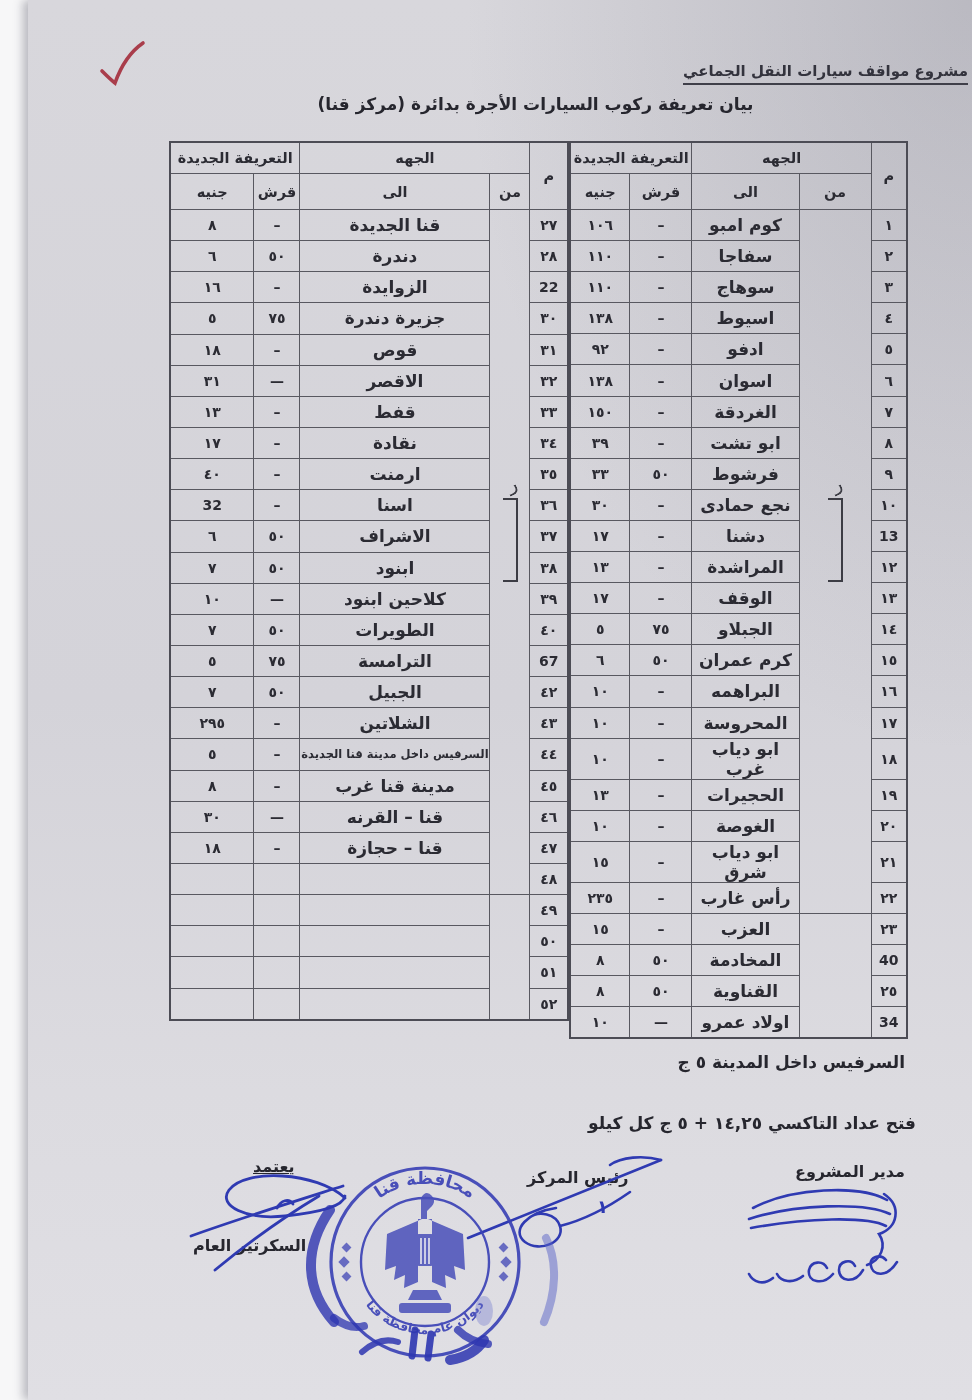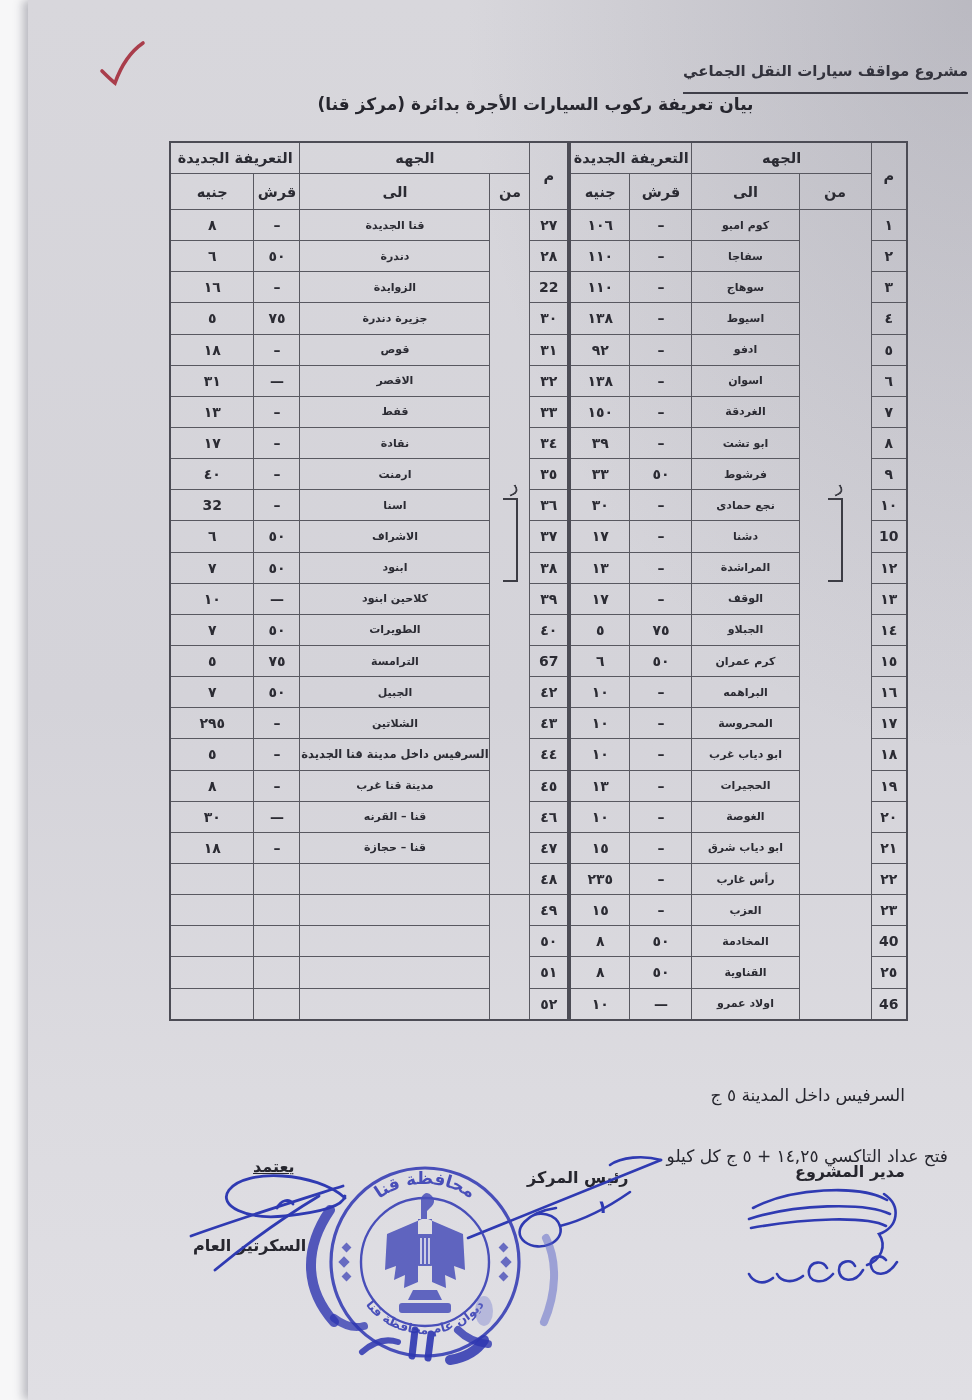--- a/index.html
+++ b/index.html
@@ -15,21 +15,21 @@
       radial-gradient(ellipse at 100% 0%, rgba(110,110,125,.28), rgba(110,110,125,0) 38%),
       linear-gradient(180deg,#d8d7dc 0%,#d4d3d9 50%,#dcdbe0 78%,#e0dfe4 100%);
     box-shadow:-5px 0 9px rgba(70,70,85,.35);
     color:#2b2b33;
   }
   
   .check{position:absolute;left:67px;top:40px;width:52px;height:54px;}
   .project-line{
     position:absolute;top:62px;right:4px;
     font-size:15px;font-weight:700;color:#33333d;
-    border-bottom:2px solid #3f3f49;padding-bottom:12px;white-space:nowrap;
+    border-bottom:2px solid #3f3f49;padding-bottom:3px;white-space:nowrap;
   }
   .page-title{
     position:absolute;top:94px;left:285px;width:445px;text-align:center;
     font-size:17px;font-weight:600;color:#26262e;white-space:nowrap;
   }
   .page-title b{font-weight:800;}
   
   .table-wrap{
     position:absolute;left:145px;top:141px;width:735px;height:882px;
     display:flex;flex-direction:row;direction:rtl;
@@ -37,36 +37,36 @@
   table.fare-table{
     border-collapse:collapse;table-layout:fixed;direction:rtl;
     border:2px solid #4c4c55;height:880px;
   }
   table.fare-table th,table.fare-table td{
     border:1px solid #585860;padding:0;text-align:center;vertical-align:middle;
     color:#2b2b33;overflow:hidden;
   }
   table.fare-table th{font-size:14.5px;font-weight:700;height:30px;}
   table.fare-table td{height:30.1px;font-size:14px;font-weight:700;}
-  table.fare-table td.c-to{font-size:11px;}
+  table.fare-table td.c-to{font-size:17px;}
   table.fare-table td.c-to.small{font-size:11.5px;}
   td.from-cell{position:relative;}
   .from-bracket{
     position:absolute;top:288px;left:50%;margin-left:-7px;width:13px;height:80px;
     border-right:2px solid #3c3c44;border-top:2px solid #3c3c44;border-bottom:2px solid #3c3c44;
   }
   .from-bracket::before{
     content:"";position:absolute;top:-14px;right:-2px;width:8px;height:7px;
     border-bottom:2px solid #3c3c44;border-right:2px solid #3c3c44;
     transform:rotate(-25deg);border-radius:0 0 6px 0;
   }
   
-  .note{position:absolute;font-size:17px;font-weight:400;color:#26262e;white-space:nowrap;margin-top:33px;}
+  .note{position:absolute;font-size:17px;font-weight:700;color:#26262e;white-space:nowrap;}
   .note-service{top:1052px;right:67px;}
-  .note-meter{top:1113px;right:24px;}
+  .note-meter{top:1113px;right:56px;}
   
   .sig-label{position:absolute;font-size:16px;font-weight:700;color:#26262e;white-space:nowrap;}
   .lbl-manager{top:1162px;right:67px;}
   .lbl-center{top:1168px;left:499px;}
   .lbl-approve{top:1157px;left:225px;text-decoration:underline;}
   .lbl-secretary{top:1236px;left:165px;}
   .ink{position:absolute;}
   .ink svg{display:block;}
   .center-mark{position:absolute;left:569px;top:1196px;font-size:18px;font-weight:700;color:#2f3ab2;}
   
@@ -170,21 +170,21 @@
             <td class="c-qirsh">٥٠</td>
             <td class="c-pound">٣٣</td>
           </tr>
           <tr>
             <td class="c-no">١٠</td>
             <td class="c-to">نجع حمادى</td>
             <td class="c-qirsh">–</td>
             <td class="c-pound">٣٠</td>
           </tr>
           <tr>
-            <td class="c-no">10</td>
+            <td class="c-no">13</td>
             <td class="c-to">دشنا</td>
             <td class="c-qirsh">–</td>
             <td class="c-pound">١٧</td>
           </tr>
           <tr>
             <td class="c-no">١٢</td>
             <td class="c-to">المراشدة</td>
             <td class="c-qirsh">–</td>
             <td class="c-pound">١٣</td>
           </tr>
@@ -261,21 +261,21 @@
             <td class="c-qirsh">٥٠</td>
             <td class="c-pound">٨</td>
           </tr>
           <tr>
             <td class="c-no">٢٥</td>
             <td class="c-to">القناوية</td>
             <td class="c-qirsh">٥٠</td>
             <td class="c-pound">٨</td>
           </tr>
           <tr>
-            <td class="c-no">46</td>
+            <td class="c-no">34</td>
             <td class="c-to">اولاد عمرو</td>
             <td class="c-qirsh">—</td>
             <td class="c-pound">١٠</td>
           </tr>
         </tbody>
     </table>
 
     <table class="fare-table" style="width:398px;">
       <colgroup>
         <col style="width:38px">

